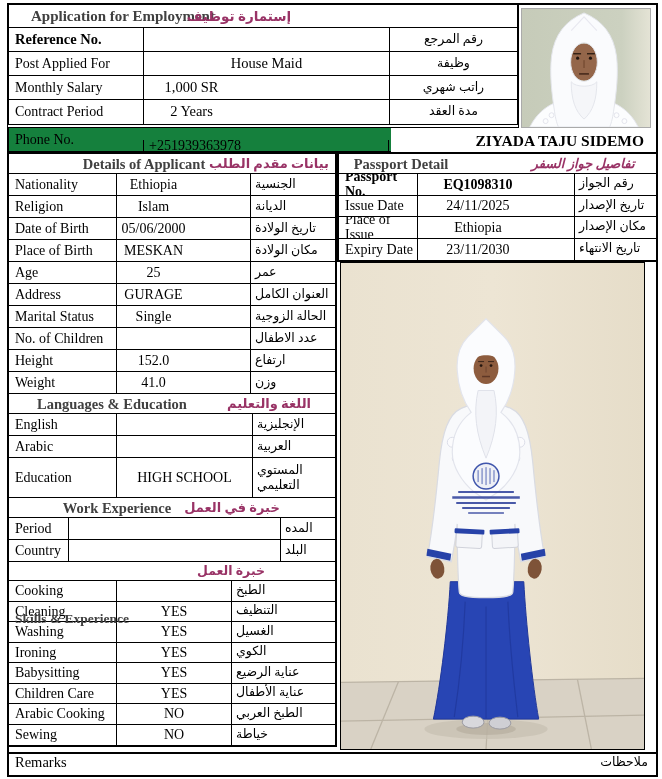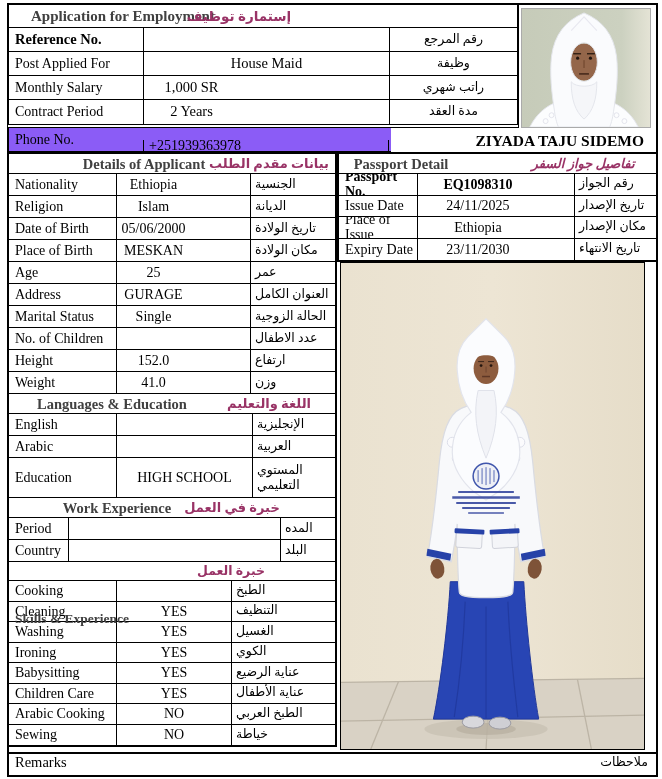--- a/index.html
+++ b/index.html
@@ -27,21 +27,21 @@
   .app-head .sh-en { left:22px; }
   .app-head .sh-ar { left:150px; width:160px; text-align:center; }
   .tt { grid-template-columns:134px 246px auto; height:24px; }
   .tt:last-child { border-bottom:none; }
   .tt .val { font-size:14.5px; }
   .tt.shift .val { padding-right:150px; }
   .tt.bold .lbl { font-weight:bold; font-size:14.5px; }
   .tt .ar { justify-content:center; padding-left:0; }
 
   
-  .phone-row { left:7px; top:128px; width:384px; height:24px; border-left:2px solid #000; border-bottom:1.5px solid #000; display:grid; grid-template-columns:134px 246px; background:#8b5cf6; }
+  .phone-row { left:7px; top:128px; width:384px; height:24px; border-left:2px solid #000; border-bottom:1.5px solid #000; display:grid; grid-template-columns:134px 246px; background:#15803d; }
   .phone-row .cell + .cell { border-left:1.5px solid #000;margin-top:12px; }
   .phone-row .val { justify-content:flex-start; padding-left:5px; border-right:1.5px solid #000; }
 
   
   .name { left:440px; top:132px; width:204px; text-align:right; font-weight:bold; font-size:15.5px; white-space:nowrap; }
 
   
   .left-table { left:7px; top:152px; width:330px; border:2px solid #000; background:#fff; }
   .sec-head { position:relative; height:20px; border-bottom:1.5px solid #000; }
   .sec-head .sh-en { font-size:14.5px; }

